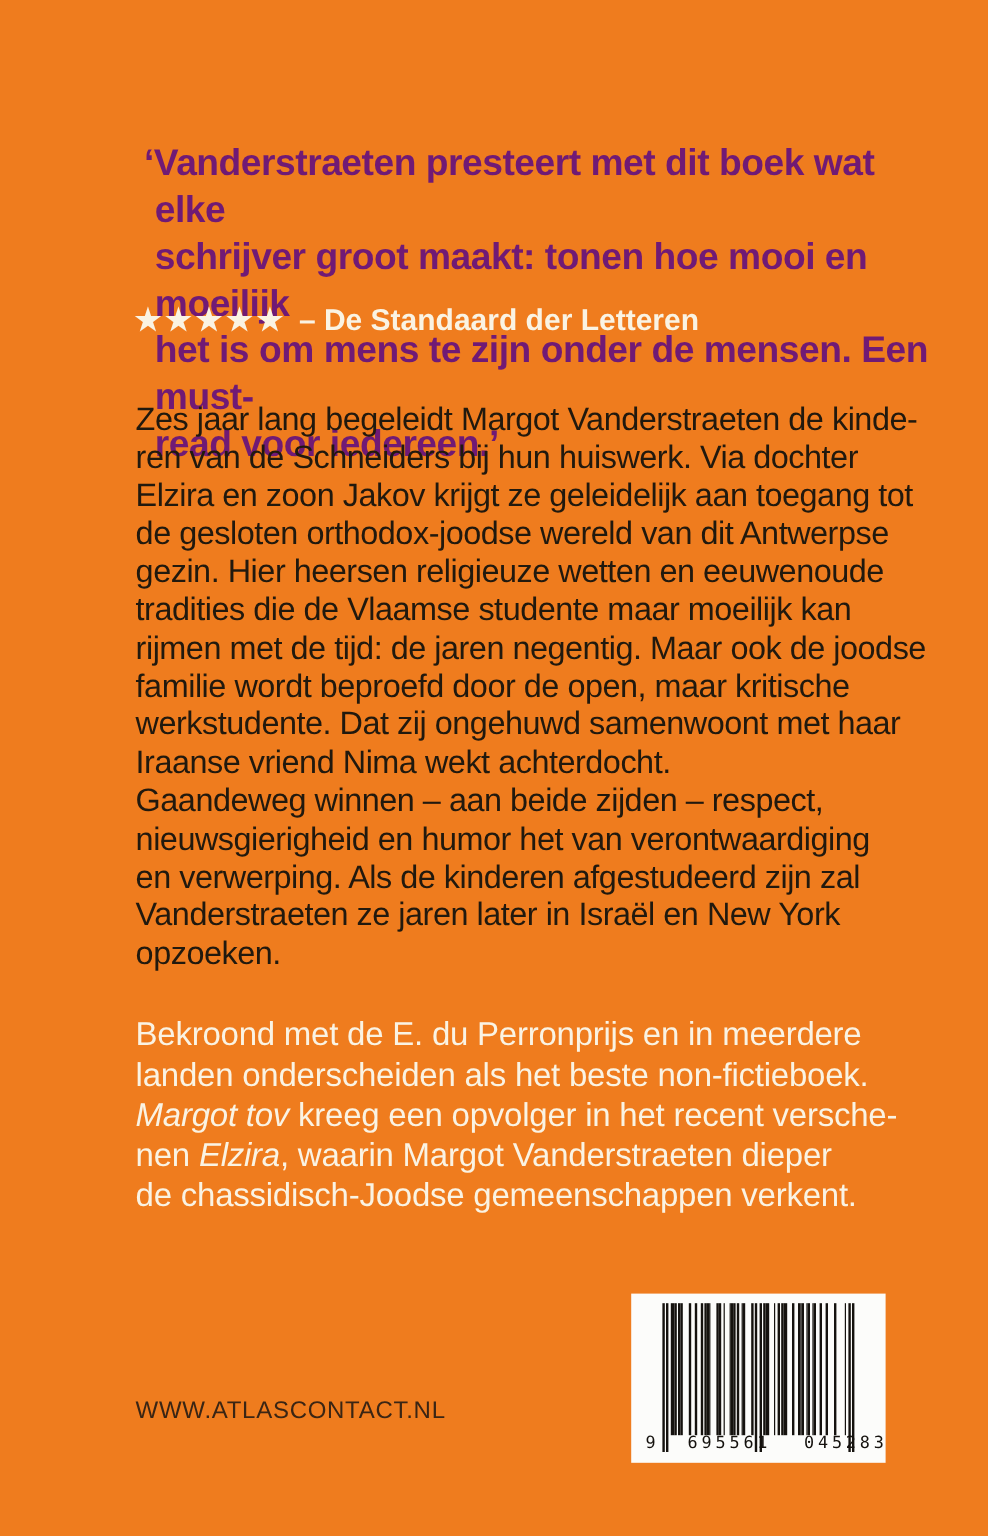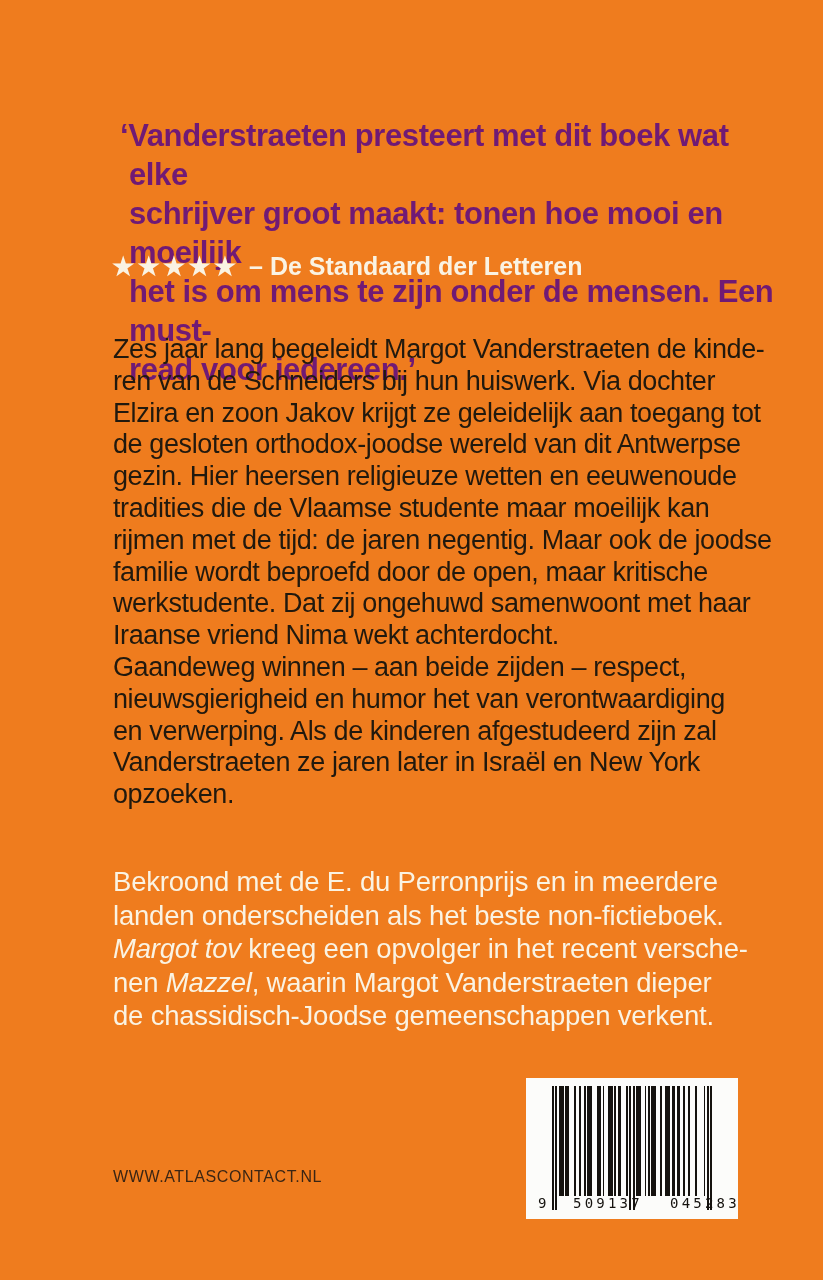--- a/index.html
+++ b/index.html
@@ -29,26 +29,25 @@
     color: #21190E; font-size: 27px; font-weight: 400;
     line-height: 31.8px; letter-spacing: -0.4px;
     white-space: pre-line;
   }
 
   .award {
     position: absolute; left: 113px; top: 845px; width: 690px;
     color: #FAF3E3; font-size: 27.5px; font-weight: 400;
     line-height: 33.5px; letter-spacing: -0.2px;
     white-space: pre-line;
-    margin-top: 20px;
   }
 
   .urls {
     position: absolute; left: 113px; top: 1160px;
-    color: #3A2514; font-size: 16px; font-weight: 400;
+    color: #3A2514; font-size: 20px; font-weight: 400;
     letter-spacing: 0.6px; line-height: 33px;
   }
   .urls .url { display: block; white-space: nowrap; }
 
   .barcode-box {
     position: absolute; left: 526px; top: 1078px;
     width: 212px; height: 141px; background: #FCFCFA;
   }
   .barcode-bars {
     position: absolute; left: 26px; top: 8px;
@@ -94,21 +93,21 @@
 Iraanse vriend Nima wekt achterdocht.
 Gaandeweg winnen – aan beide zijden – respect,
 nieuwsgierigheid en humor het van verontwaardiging
 en verwerping. Als de kinderen afgestudeerd zijn zal
 Vanderstraeten ze jaren later in Israël en New York
 opzoeken.</div>
 
   <div class="award"><span>Bekroond met de E. du Perronprijs en in meerdere
 landen onderscheiden als het beste non-fictieboek.
 </span><span style="font-style: italic;">Margot tov</span><span> kreeg een opvolger in het recent versche-
-nen </span><span style="font-style: italic;">Mazzel</span><span>, waarin Margot Vanderstraeten dieper
+nen </span><span style="font-style: italic;">Elzira</span><span>, waarin Margot Vanderstraeten dieper
 de chassidisch-Joodse gemeenschappen verkent.</span></div>
 
   <div class="urls">
     <span class="url">WWW.ATLASCONTACT.NL</span>
   </div>
 
   <div class="barcode-box">
     <div class="barcode-bars">
         <div class="bar tall" style="left: 0px; width: 1.73421px;"></div>
         <div class="bar tall" style="left: 3.36842px; width: 1.73421px;"></div>
@@ -153,18 +152,18 @@
         <div class="bar" style="left: 126.316px; width: 1.73421px;"></div>
         <div class="bar" style="left: 131.368px; width: 1.73421px;"></div>
         <div class="bar" style="left: 136.421px; width: 1.73421px;"></div>
         <div class="bar" style="left: 143.158px; width: 1.73421px;"></div>
         <div class="bar" style="left: 151.579px; width: 1.73421px;"></div>
         <div class="bar tall" style="left: 154.947px; width: 1.73421px;"></div>
         <div class="bar tall" style="left: 158.316px; width: 1.73421px;"></div>
       </div>
     <div class="bc-num">
       <span class="n0">9</span>
-      <span class="n1">509137</span>
+      <span class="n1">695561</span>
       <span class="n2">045283</span>
     </div>
   </div>
 
 </div>
 
 </body></html>

